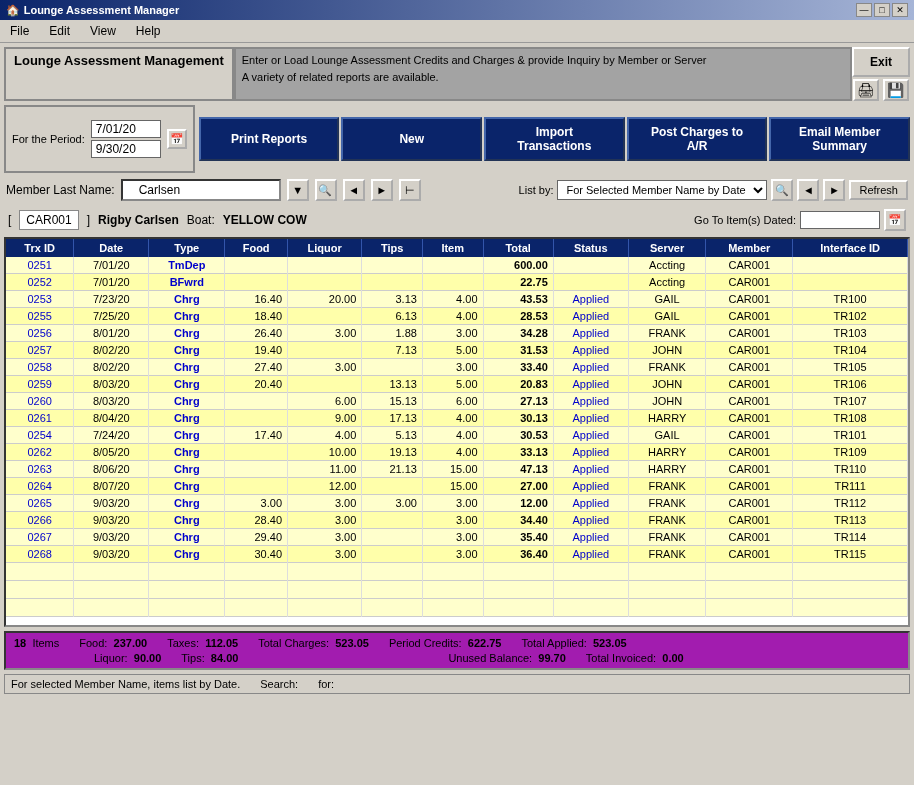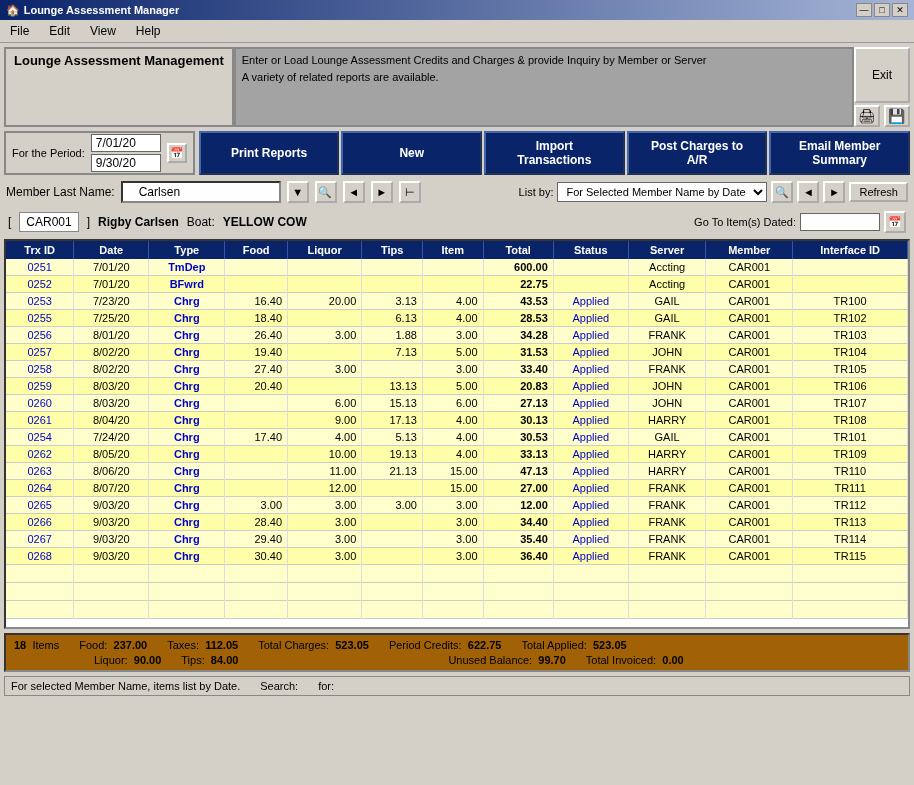--- a/index.html
+++ b/index.html
@@ -74,22 +74,22 @@
     
     .exit-box {
       display: flex;
       flex-direction: column;
       gap: 2px;
       align-items: center;
     }
     .exit-btn {
       background: #d4d0c8;
       border: 2px outset #fff;
-      padding: 19px 16px;
-      font-weight: normal;
+      padding: 6px 16px;
+      font-weight: bold;
       cursor: pointer;
       font-size: 12px;
     }
     .icon-btns { display: flex; gap: 4px; }
     .icon-btn {
       background: #d4d0c8;
       border: 2px outset #fff;
       width: 26px; height: 22px;
       cursor: pointer;
       display: flex; align-items: center; justify-content: center;
@@ -98,21 +98,21 @@
     
     
     .period-section {
       display: flex;
       align-items: center;
       gap: 4px;
       margin-bottom: 4px;
     }
     .period-box {
       border: 2px solid #888;
-      padding: 1px 6px;
+      padding: 13px 6px;
       display: flex;
       align-items: center;
       gap: 6px;
     }
     .period-label { font-size: 11px; }
     .period-dates { display: flex; flex-direction: column; gap: 2px; }
     .date-field {
       background: white;
       border: 1px solid #666;
       padding: 1px 4px;
@@ -259,21 +259,21 @@
       border-right: 1px solid #ddd;
       white-space: nowrap;
     }
     .col-right { text-align: right; }
     .col-center { text-align: center; }
     .text-blue { color: #0000cc; }
     .text-bold { font-weight: bold; }
     
     
     .status-bar {
-      background: #a16207;
+      background: #a21caf;
       border: 2px inset #888;
       padding: 4px 8px;
       margin-bottom: 4px;
     }
     .status-row {
       display: flex;
       gap: 20px;
       align-items: flex-start;
     }
     .status-item { font-size: 11px; }

